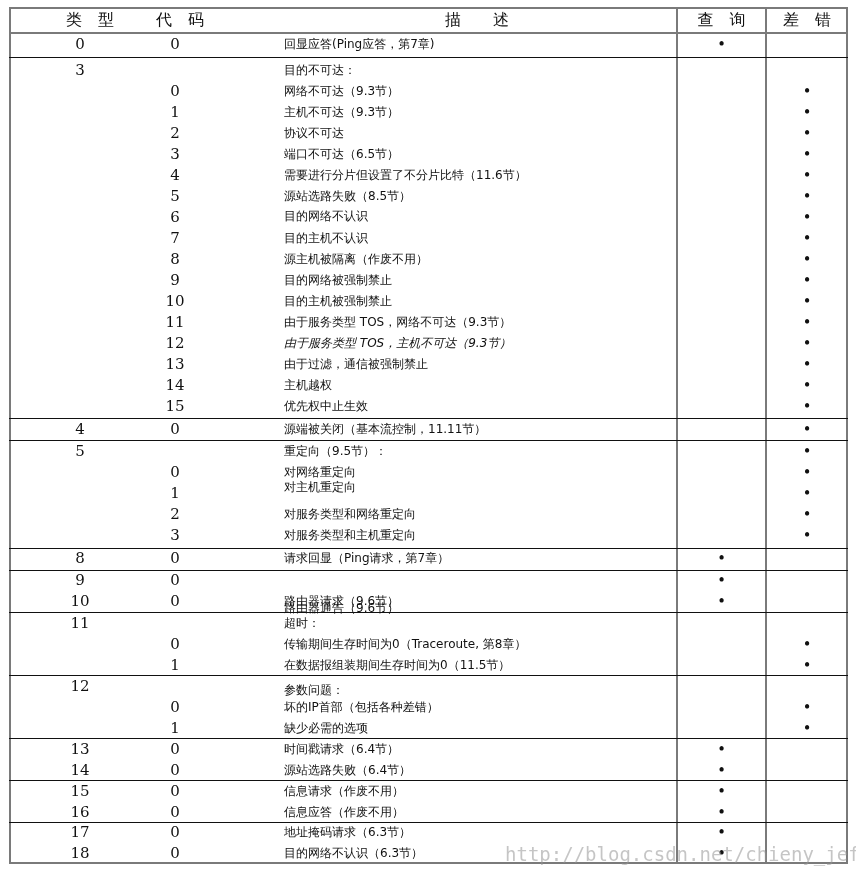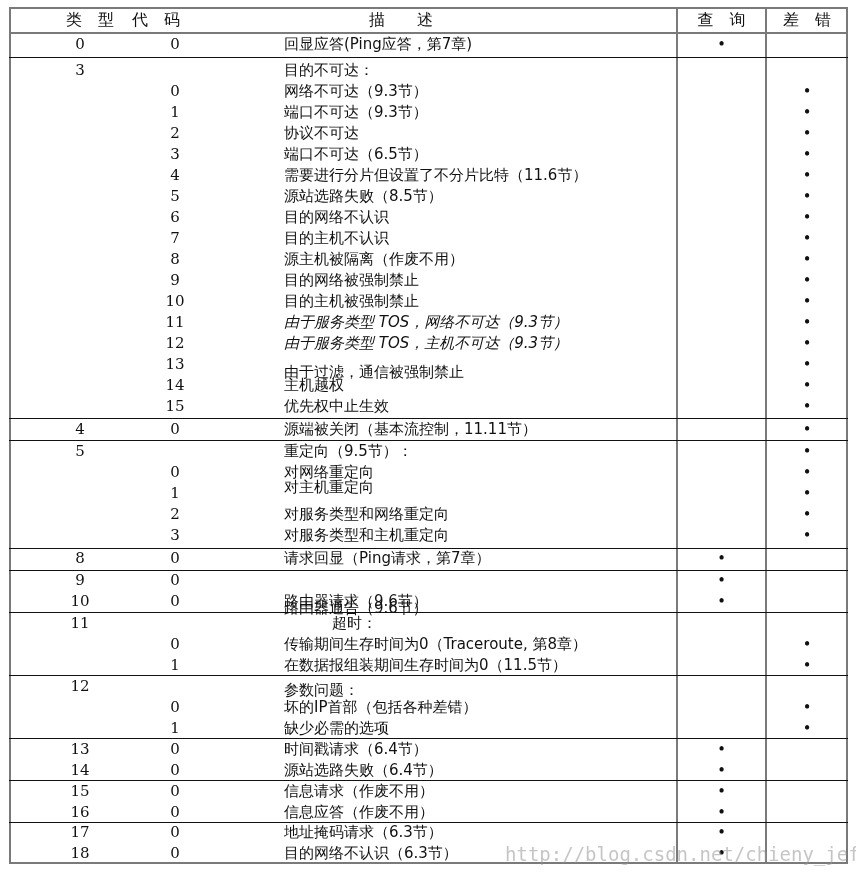--- a/index.html
+++ b/index.html
@@ -6,40 +6,40 @@
   body { width: 856px; height: 876px; position: relative; overflow: hidden;
          font-family: "DejaVu Serif", "Liberation Serif", serif; color: #111; }
   .tbl { position: absolute; left: 9px; top: 7px; width: 839px; height: 857px;
          border: 2px solid #7a7a7a; box-sizing: border-box; }
   .vline { position: absolute; top: 7px; height: 857px; width: 2px; background: #7a7a7a; }
   .hline { position: absolute; left: 9px; width: 839px; height: 1px; background: #111; }
   .hline.thick { height: 2px; background: #7a7a7a; }
   .cell { position: absolute; font-size: 15px; line-height: 21px; height: 21px; white-space: nowrap; }
   .type { left: 40px; width: 80px; text-align: center; }
   .code { left: 135px; width: 80px; text-align: center; }
-  .desc { left: 284px; font-family: "DejaVu Sans", "Liberation Sans", sans-serif; font-size: 15px; }
+  .desc { left: 284px; font-family: "DejaVu Sans", "Liberation Sans", sans-serif; font-size: 12px; }
   .query { left: 678px; width: 87px; text-align: center; }
   .error { left: 767px; width: 80px; text-align: center; }
   .hdr { position: absolute; top: 9px; height: 22px; line-height: 22px; font-size: 16px;
          font-family: "DejaVu Sans", "Liberation Sans", sans-serif; letter-spacing: 0; }
   .dot { font-size: 12px; font-weight: bold; }
   .watermark { position: absolute; left: 505px; top: 843px; font-family: "DejaVu Sans Mono", "Liberation Mono", monospace;
                font-size: 19px; color: rgba(150,150,150,0.55); white-space: nowrap; }
 </style>
 </head>
 <body>
 
 <div class="tbl"></div>
 <div class="vline" style="left:676px"></div>
 <div class="vline" style="left:765px"></div>
 <div class="hline thick" style="top:32px"></div>
 
 <div class="hdr" style="left:55px;width:70px;text-align:center">类　型</div>
-<div class="hdr" style="left:132px;width:80px;">代　码</div>
-<div class="hdr" style="left:369px;width:130px;text-align:left">描　　述</div>
+<div class="hdr" style="left:140px;width:80px;text-align:center">代　码</div>
+<div class="hdr" style="left:379px;width:130px;text-align:right">描　　述</div>
 <div class="hdr" style="left:678px;width:87px;text-align:center">查　询</div>
 <div class="hdr" style="left:767px;width:80px;text-align:center">差　错</div>
 
 <div id="seps">
     <div class="hline" style="top: 57px;"></div>
     <div class="hline" style="top: 418px;"></div>
     <div class="hline" style="top: 440px;"></div>
     <div class="hline" style="top: 548px;"></div>
     <div class="hline" style="top: 570px;"></div>
     <div class="hline" style="top: 612px;"></div>
@@ -66,21 +66,21 @@
     <div>
       <div class="cell type" style="top: 81px;"></div>
       <div class="cell code" style="top: 81px;">0</div>
       <div class="cell desc" style="top: 81px;">网络不可达（9.3节）</div>
       <div class="cell query dot" style="top: 81px;"></div>
       <div class="cell error dot" style="top: 81px;">•</div>
     </div>
     <div>
       <div class="cell type" style="top: 102px;"></div>
       <div class="cell code" style="top: 102px;">1</div>
-      <div class="cell desc" style="top: 102px;">端口不可达（9.3节）</div>
+      <div class="cell desc" style="top: 102px;">主机不可达（9.3节）</div>
       <div class="cell query dot" style="top: 102px;"></div>
       <div class="cell error dot" style="top: 102px;">•</div>
     </div>
     <div>
       <div class="cell type" style="top: 123px;"></div>
       <div class="cell code" style="top: 123px;">2</div>
       <div class="cell desc" style="top: 123px;">协议不可达</div>
       <div class="cell query dot" style="top: 123px;"></div>
       <div class="cell error dot" style="top: 123px;">•</div>
     </div>
@@ -101,21 +101,21 @@
     <div>
       <div class="cell type" style="top: 186px;"></div>
       <div class="cell code" style="top: 186px;">5</div>
       <div class="cell desc" style="top: 186px;">源站选路失败（8.5节）</div>
       <div class="cell query dot" style="top: 186px;"></div>
       <div class="cell error dot" style="top: 186px;">•</div>
     </div>
     <div>
       <div class="cell type" style="top: 207px;"></div>
       <div class="cell code" style="top: 207px;">6</div>
-      <div class="cell desc" style="top: 207px;">目的网络不认识</div>
+      <div class="cell desc" style="top: 207px; font-family: Liberation Mono, monospace;">目的网络不认识</div>
       <div class="cell query dot" style="top: 207px;"></div>
       <div class="cell error dot" style="top: 207px;">•</div>
     </div>
     <div>
       <div class="cell type" style="top: 228px;"></div>
       <div class="cell code" style="top: 228px;">7</div>
       <div class="cell desc" style="top: 228px;">目的主机不认识</div>
       <div class="cell query dot" style="top: 228px;"></div>
       <div class="cell error dot" style="top: 228px;">•</div>
     </div>
@@ -136,35 +136,35 @@
     <div>
       <div class="cell type" style="top: 291px;"></div>
       <div class="cell code" style="top: 291px;">10</div>
       <div class="cell desc" style="top: 291px;">目的主机被强制禁止</div>
       <div class="cell query dot" style="top: 291px;"></div>
       <div class="cell error dot" style="top: 291px;">•</div>
     </div>
     <div>
       <div class="cell type" style="top: 312px;"></div>
       <div class="cell code" style="top: 312px;">11</div>
-      <div class="cell desc" style="top: 312px; font-style: italic;">由于服务类型 TOS，网络不可达（9.3节）</div>
+      <div class="cell desc" style="top: 312px;">由于服务类型 TOS，网络不可达（9.3节）</div>
       <div class="cell query dot" style="top: 312px;"></div>
       <div class="cell error dot" style="top: 312px;">•</div>
     </div>
     <div>
       <div class="cell type" style="top: 333px;"></div>
       <div class="cell code" style="top: 333px;">12</div>
       <div class="cell desc" style="top: 333px; font-style: italic;">由于服务类型 TOS，主机不可达（9.3节）</div>
       <div class="cell query dot" style="top: 333px;"></div>
       <div class="cell error dot" style="top: 333px;">•</div>
     </div>
     <div>
       <div class="cell type" style="top: 354px;"></div>
       <div class="cell code" style="top: 354px;">13</div>
-      <div class="cell desc" style="top: 362px;">由于过滤，通信被强制禁止</div>
+      <div class="cell desc" style="top: 354px;">由于过滤，通信被强制禁止</div>
       <div class="cell query dot" style="top: 354px;"></div>
       <div class="cell error dot" style="top: 354px;">•</div>
     </div>
     <div>
       <div class="cell type" style="top: 375px;"></div>
       <div class="cell code" style="top: 375px;">14</div>
       <div class="cell desc" style="top: 375px;">主机越权</div>
       <div class="cell query dot" style="top: 375px;"></div>
       <div class="cell error dot" style="top: 375px;">•</div>
     </div>
@@ -234,21 +234,21 @@
     <div>
       <div class="cell type" style="top: 591px;">10</div>
       <div class="cell code" style="top: 591px;">0</div>
       <div class="cell desc" style="top: 591px;">路由器请求（9.6节）</div>
       <div class="cell query dot" style="top: 591px;">•</div>
       <div class="cell error dot" style="top: 591px;"></div>
     </div>
     <div>
       <div class="cell type" style="top: 613px;">11</div>
       <div class="cell code" style="top: 613px;"></div>
-      <div class="cell desc" style="top: 613px; margin-left: 48px;">超时：</div>
+      <div class="cell desc" style="top: 613px;">超时：</div>
       <div class="cell query dot" style="top: 613px;"></div>
       <div class="cell error dot" style="top: 613px;"></div>
     </div>
     <div>
       <div class="cell type" style="top: 634px;"></div>
       <div class="cell code" style="top: 634px;">0</div>
       <div class="cell desc" style="top: 634px;">传输期间生存时间为0（Traceroute, 第8章）</div>
       <div class="cell query dot" style="top: 634px;"></div>
       <div class="cell error dot" style="top: 634px;">•</div>
     </div>

